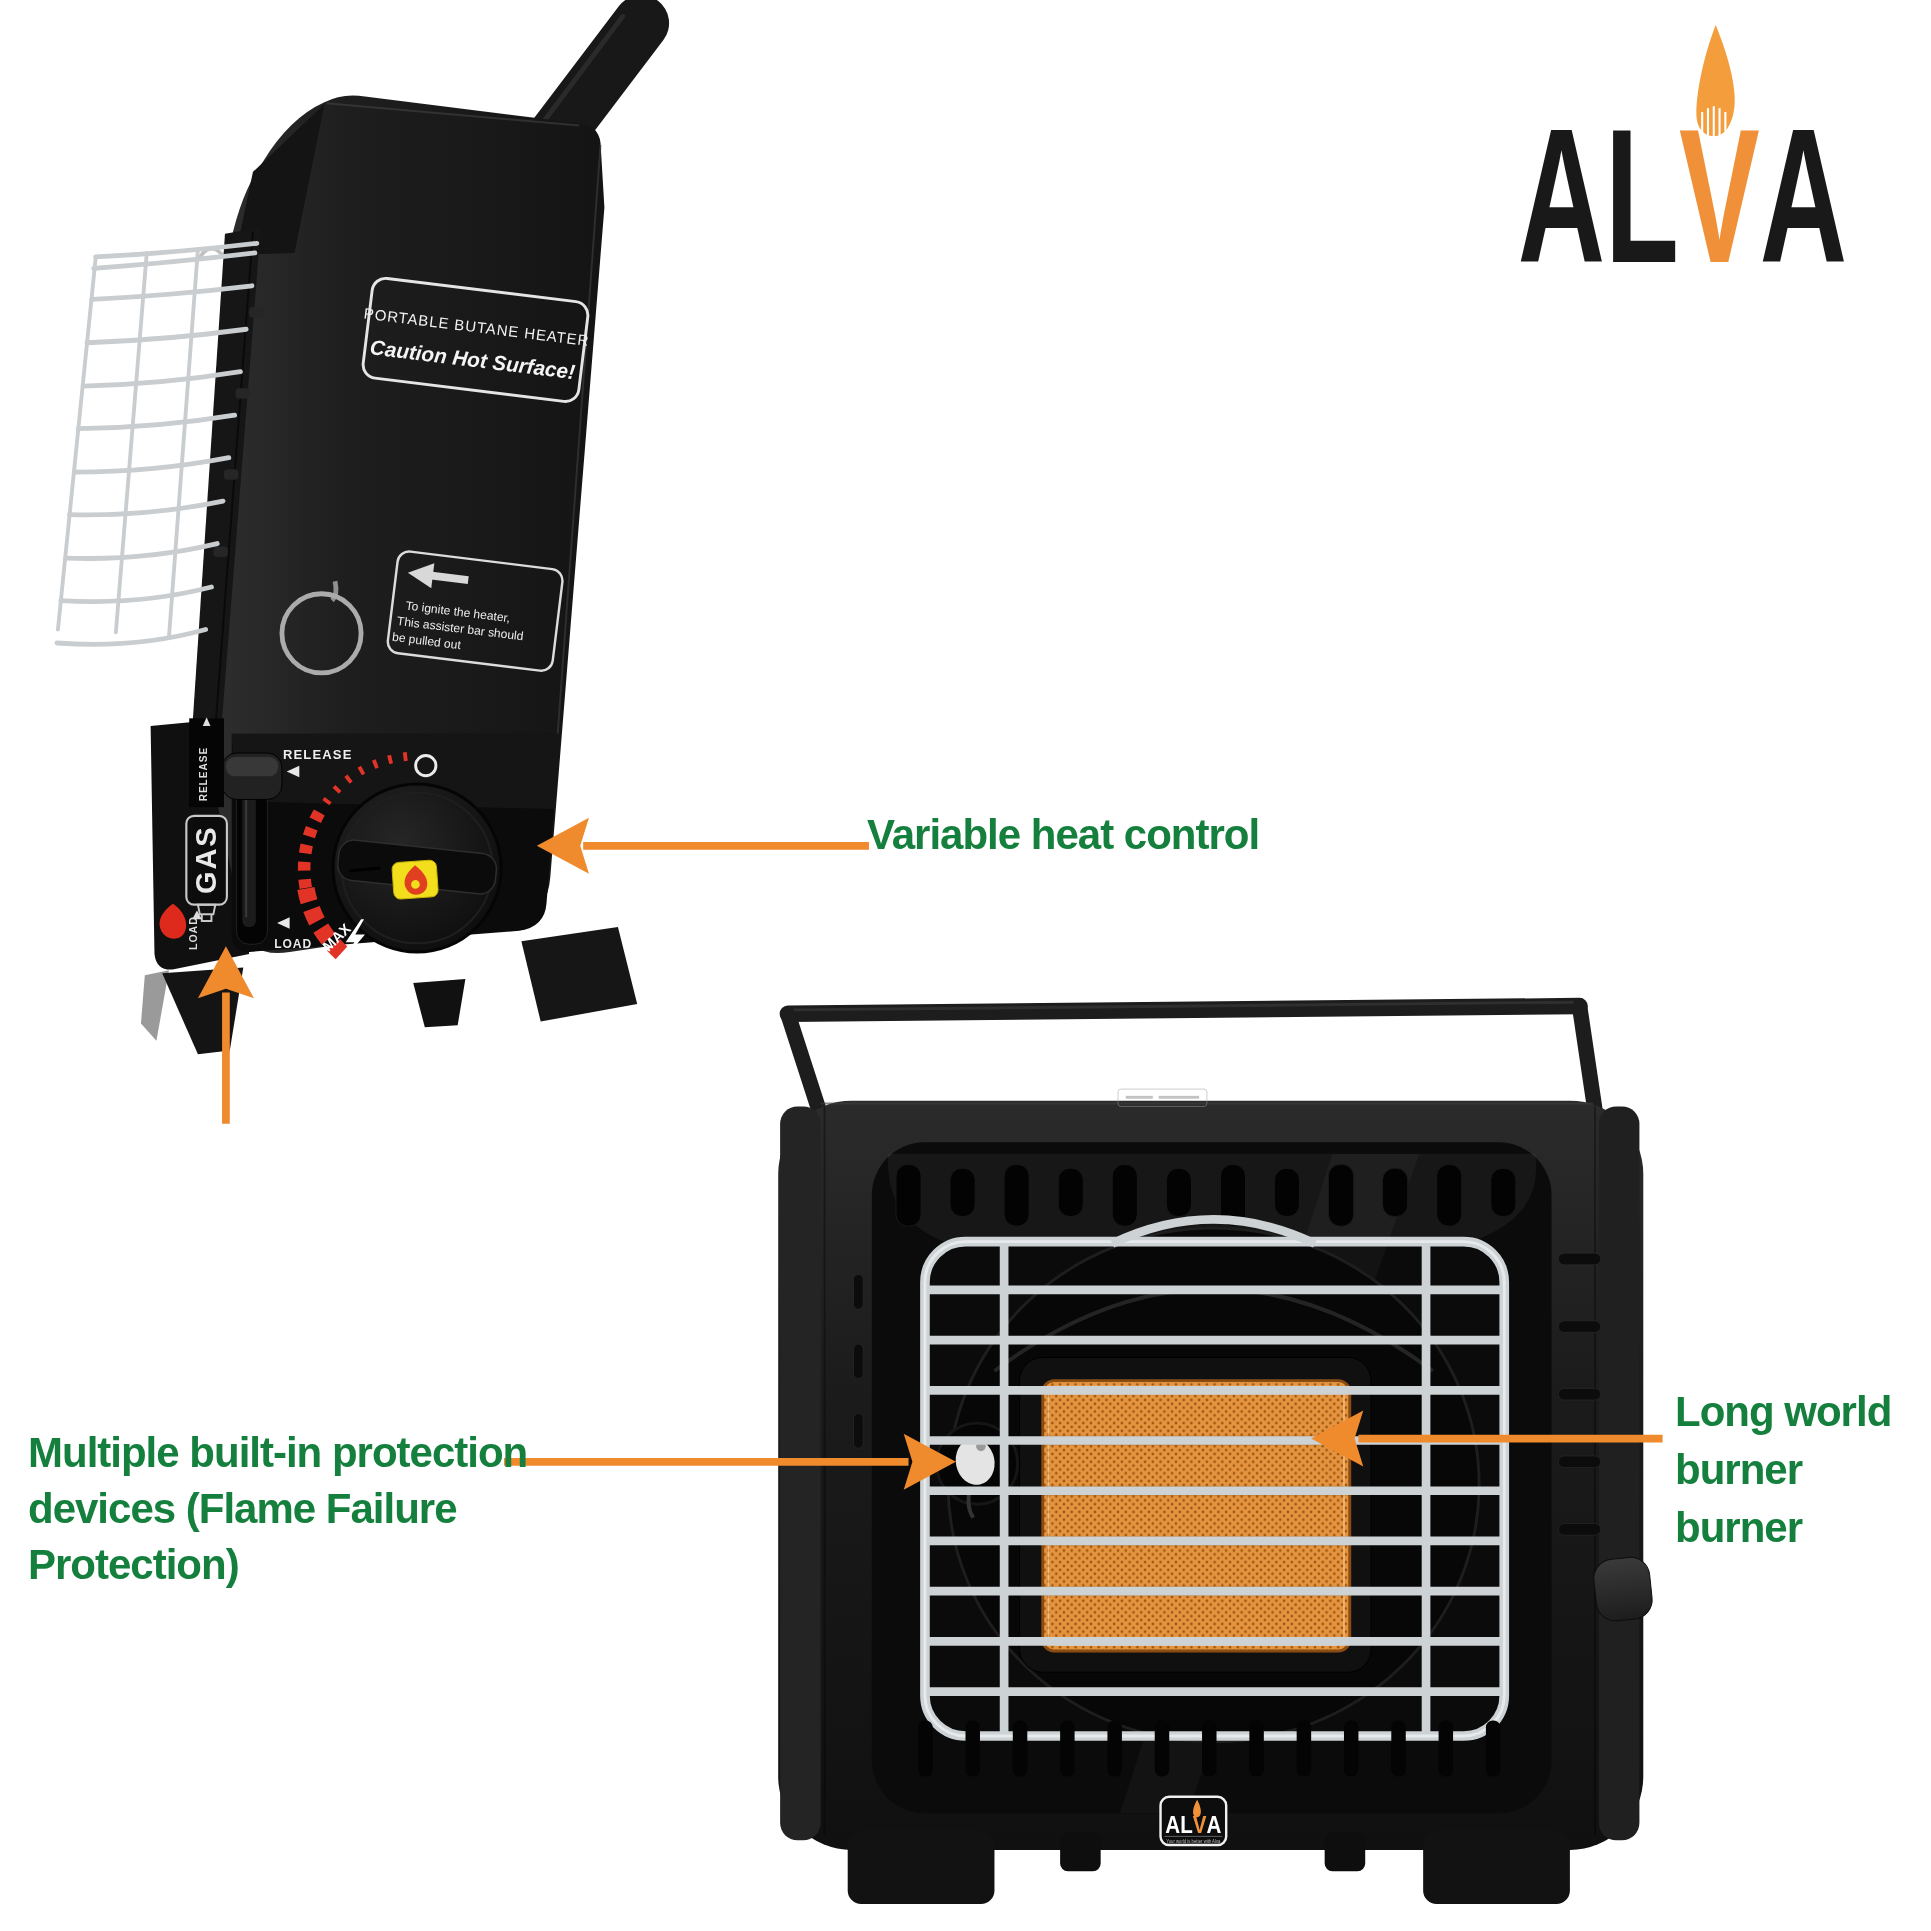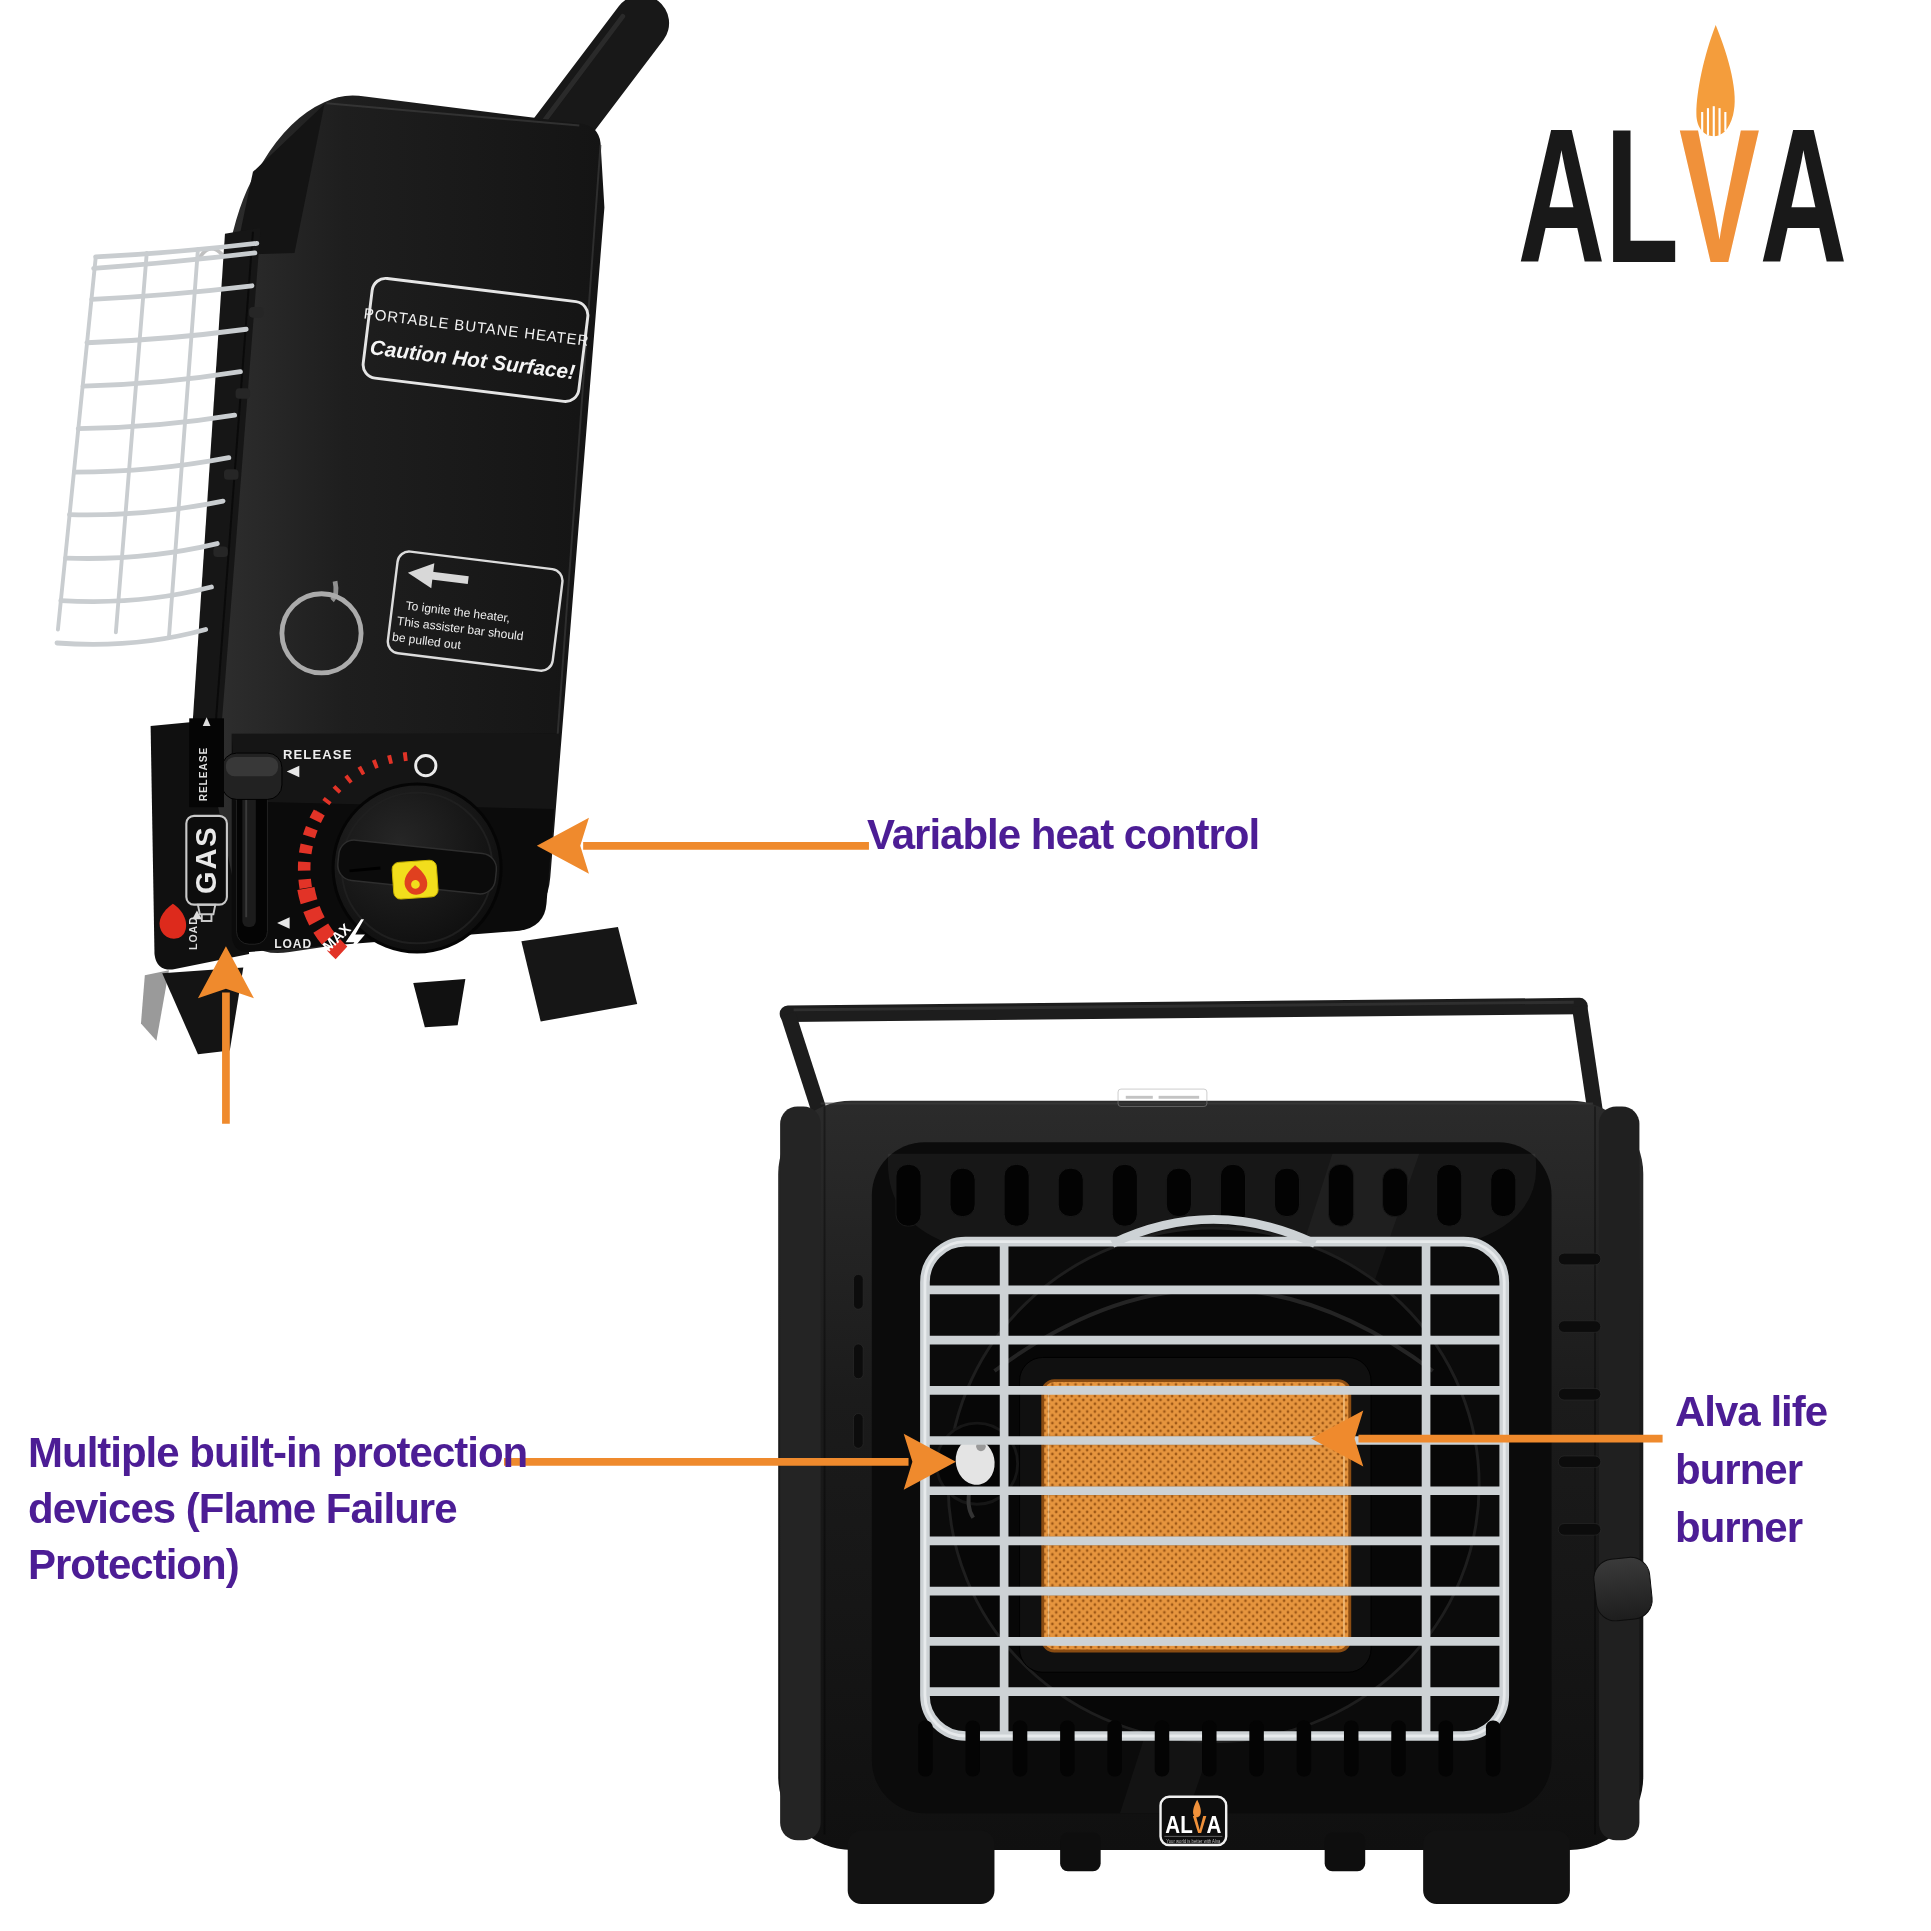--- a/index.html
+++ b/index.html
@@ -1,19 +1,19 @@
 <!DOCTYPE html>
 <html><head>
 <meta charset="utf-8">
 <style>
   html,body{margin:0;padding:0;background:#fff;}
   #canvas{position:relative;width:1931px;height:1931px;background:#ffffff;overflow:hidden;
           font-family:"Liberation Sans", sans-serif;}
   svg{font-family:"Liberation Sans", sans-serif;}
-  .callout{position:absolute;font-weight:bold;color:#4c1d95;font-size:42px;line-height:56px;letter-spacing:-1px;}
+  .callout{position:absolute;font-weight:bold;color:#15803d;font-size:42px;line-height:56px;letter-spacing:-1px;}
   .callout .line{display:block;white-space:nowrap;}
   #co-ceramic{line-height:58px;}
 </style>
 </head>
 <body>
 
 <div id="canvas">
 
 <svg width="1931" height="1931" viewBox="0 0 2000 2000">
   <defs>
@@ -344,19 +344,19 @@
 </div>
 
 
 <div id="co-protect" class="callout" style="left:28px;top:1425px;">
   <span class="line">Multiple built-in protection</span>
   <span class="line">devices (Flame Failure</span>
   <span class="line">Protection)</span>
 </div>
 
 <div id="co-ceramic" class="callout" style="left:1675px;top:1383px;">
-  <span class="line">Alva life</span>
+  <span class="line">Long world</span>
   <span class="line">burner</span>
   <span class="line">burner</span>
 </div>
 
 </div>
 
 
 </body></html>

